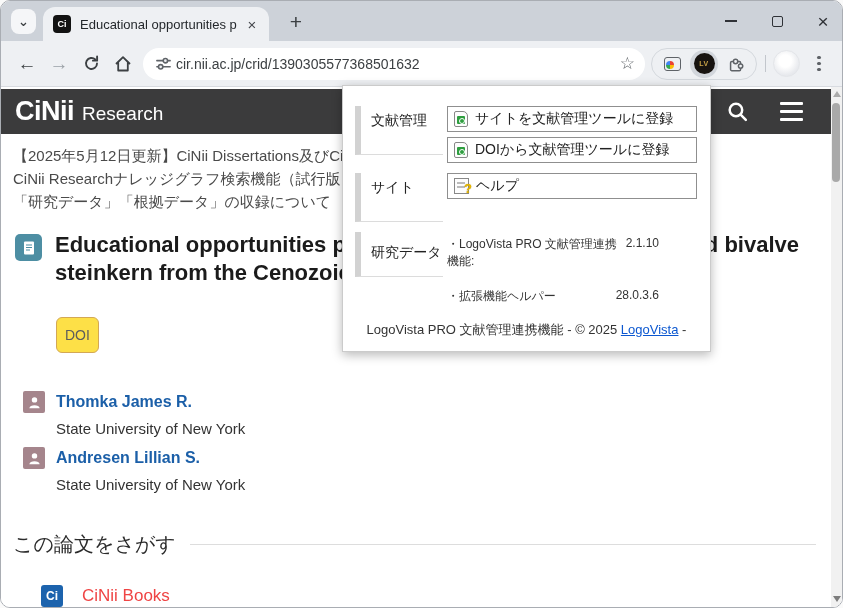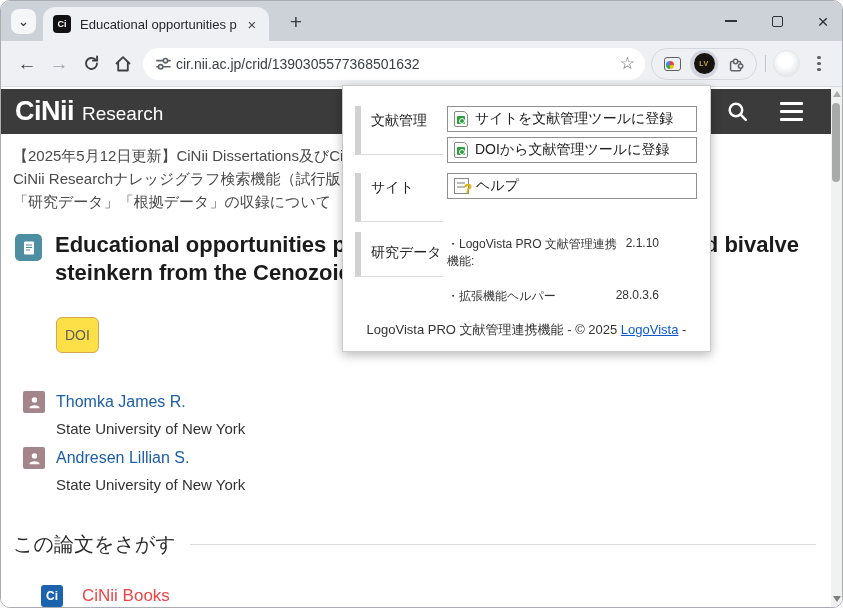--- a/index.html
+++ b/index.html
@@ -73,21 +73,21 @@
   .title-l1 { display:flex; }
   .title-spacer { flex:1; }
 
   .doi-badge { position:absolute; top:230px; left:55px; padding:9px 8px; background:#fde047;
                border:1px solid #d3a855; border-radius:6px; font-size:14px; color:#5d5d5d; }
 
   .authors { position:absolute; top:304px; left:22px; }
   .author-row { display:flex; align-items:center; gap:11px; }
   .person-ic { width:22px; height:22px; border-radius:2px; background:#a5858c; display:flex;
                align-items:center; justify-content:center; flex:0 0 auto; }
-  .author-name { font-size:16px; font-weight:400; color:#1b5fa8; }
+  .author-name { font-size:16px; font-weight:700; color:#1b5fa8; }
   .affil { margin:7px 0 10px 33px; font-size:15px; color:#333; }
 
   .find-section { position:absolute; top:444px; left:12px; width:803px; }
   .find-head { display:flex; align-items:center; gap:14px; }
   .find-title { font-size:20px; color:#2b2b2b; }
   .find-rule { flex:1; height:1px; background:#ddd; }
   .books-row { margin:27px 0 0 28px; display:flex; align-items:center; gap:19px; }
   .books-ic { width:22px; height:22px; border-radius:3px; background:#1c63ad; color:#fff; font-size:12px;
               font-weight:700; display:flex; align-items:center; justify-content:center; }
   .books-link { font-size:17px; color:#ef4444; }

